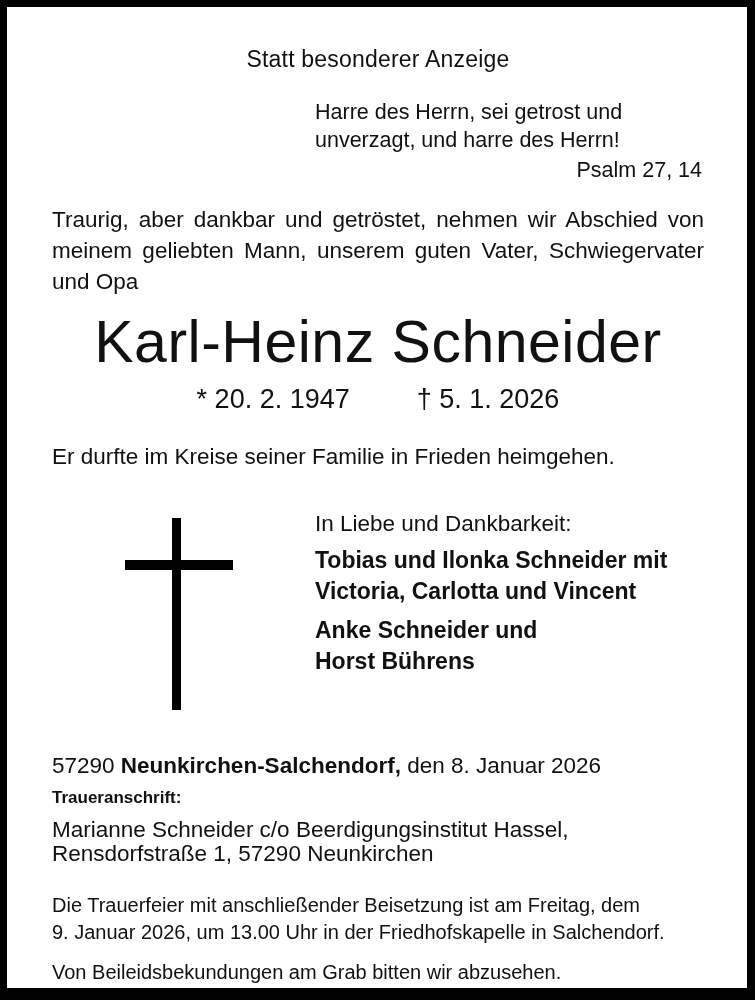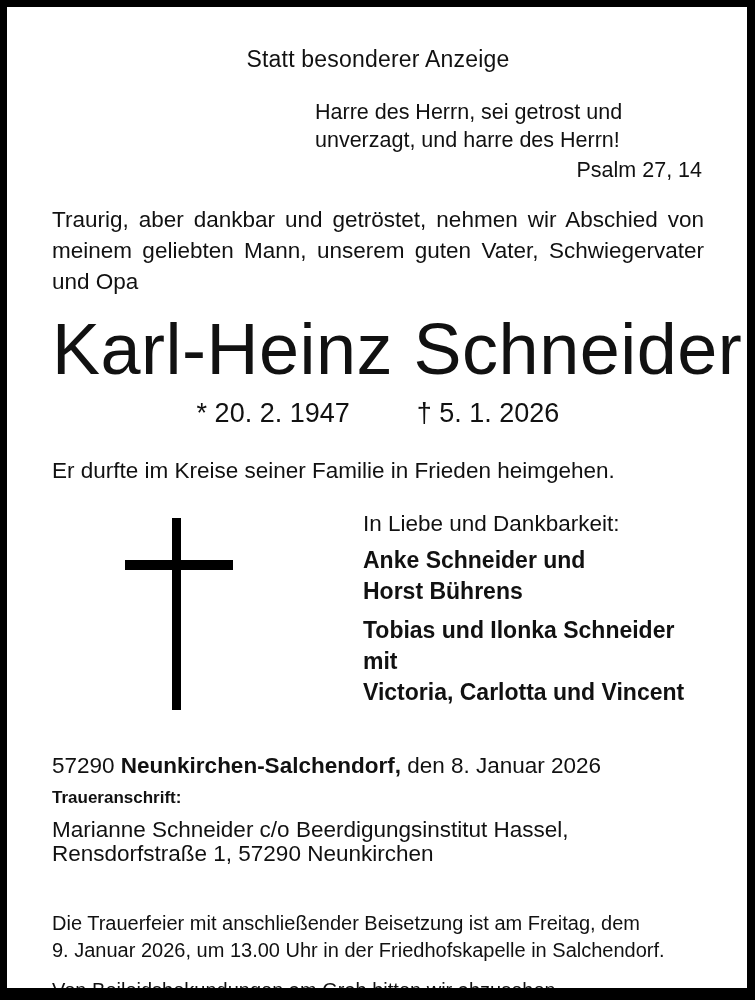--- a/index.html
+++ b/index.html
@@ -42,45 +42,44 @@
 
   .intro-paragraph {
     margin-top: 21px;
     font-size: 22.5px;
     line-height: 31px;
     text-align: justify;
   }
 
   .deceased-name {
     margin-top: 11px;
-    text-align: left;
-    font-size: 72px;
+    text-align: center;
+    font-size: 59px;
     font-weight: 400;
     letter-spacing: 0.5px;
     white-space: nowrap;
   }
 
   .dates-line {
     margin-top: 8px;
     display: flex;
     justify-content: center;
     gap: 67px;
     font-size: 27px;
   }
 
   .peace-line {
     margin-top: 29px;
     font-size: 22.5px;
   }
 
   .mourners-row {
-    margin-top: 27px;
+    margin-top: 41px;
     display: flex;
     align-items: flex-start;
-    gap: 48px;
   }
   .cross {
     position: relative;
     margin-left: 73px;
     margin-top: 7px;
     width: 108px;
     height: 192px;
     flex: 0 0 auto;
   }
   .cross .v-bar {
@@ -117,21 +116,21 @@
     font-weight: bold;
   }
   .mourning-address {
     margin-top: 10px;
     font-size: 22.5px;
     line-height: 24px;
     white-space: pre-line;
   }
 
   .funeral-info {
-    margin-top: 44px;
+    margin-top: 26px;
     font-size: 20px;
     line-height: 27px;
     white-space: pre-line;
   }
   .condolence-note {
     margin-top: 15px;
     font-size: 20px;
   }
 </style>
 </head>
@@ -157,24 +156,24 @@
 
     <div class="peace-line">Er durfte im Kreise seiner Familie in Frieden heimgehen.</div>
 
     <div class="mourners-row">
       <div class="cross">
         <div class="v-bar"></div>
         <div class="h-bar"></div>
       </div>
       <div class="mourners-col">
         <div class="condolence-intro">In Liebe und Dankbarkeit:</div>
+        <div class="mourner">Tobias und Ilonka Schneider mit
+Victoria, Carlotta und Vincent</div>
         <div class="mourner">Anke Schneider und
 Horst Bührens</div>
-        <div class="mourner">Tobias und Ilonka Schneider mit
-Victoria, Carlotta und Vincent</div>
       </div>
     </div>
 
     <div class="place-date-line"><span>57290</span> <span class="bold">Neunkirchen-Salchendorf,</span> <span>den 8. Januar 2026</span></div>
 
     <div class="mourning-address-label">Traueranschrift:</div>
     <div class="mourning-address">Marianne Schneider c/o Beerdigungsinstitut Hassel,
 Rensdorfstraße 1, 57290 Neunkirchen</div>
 
     <div class="funeral-info">Die Trauerfeier mit anschließender Beisetzung ist am Freitag, dem

